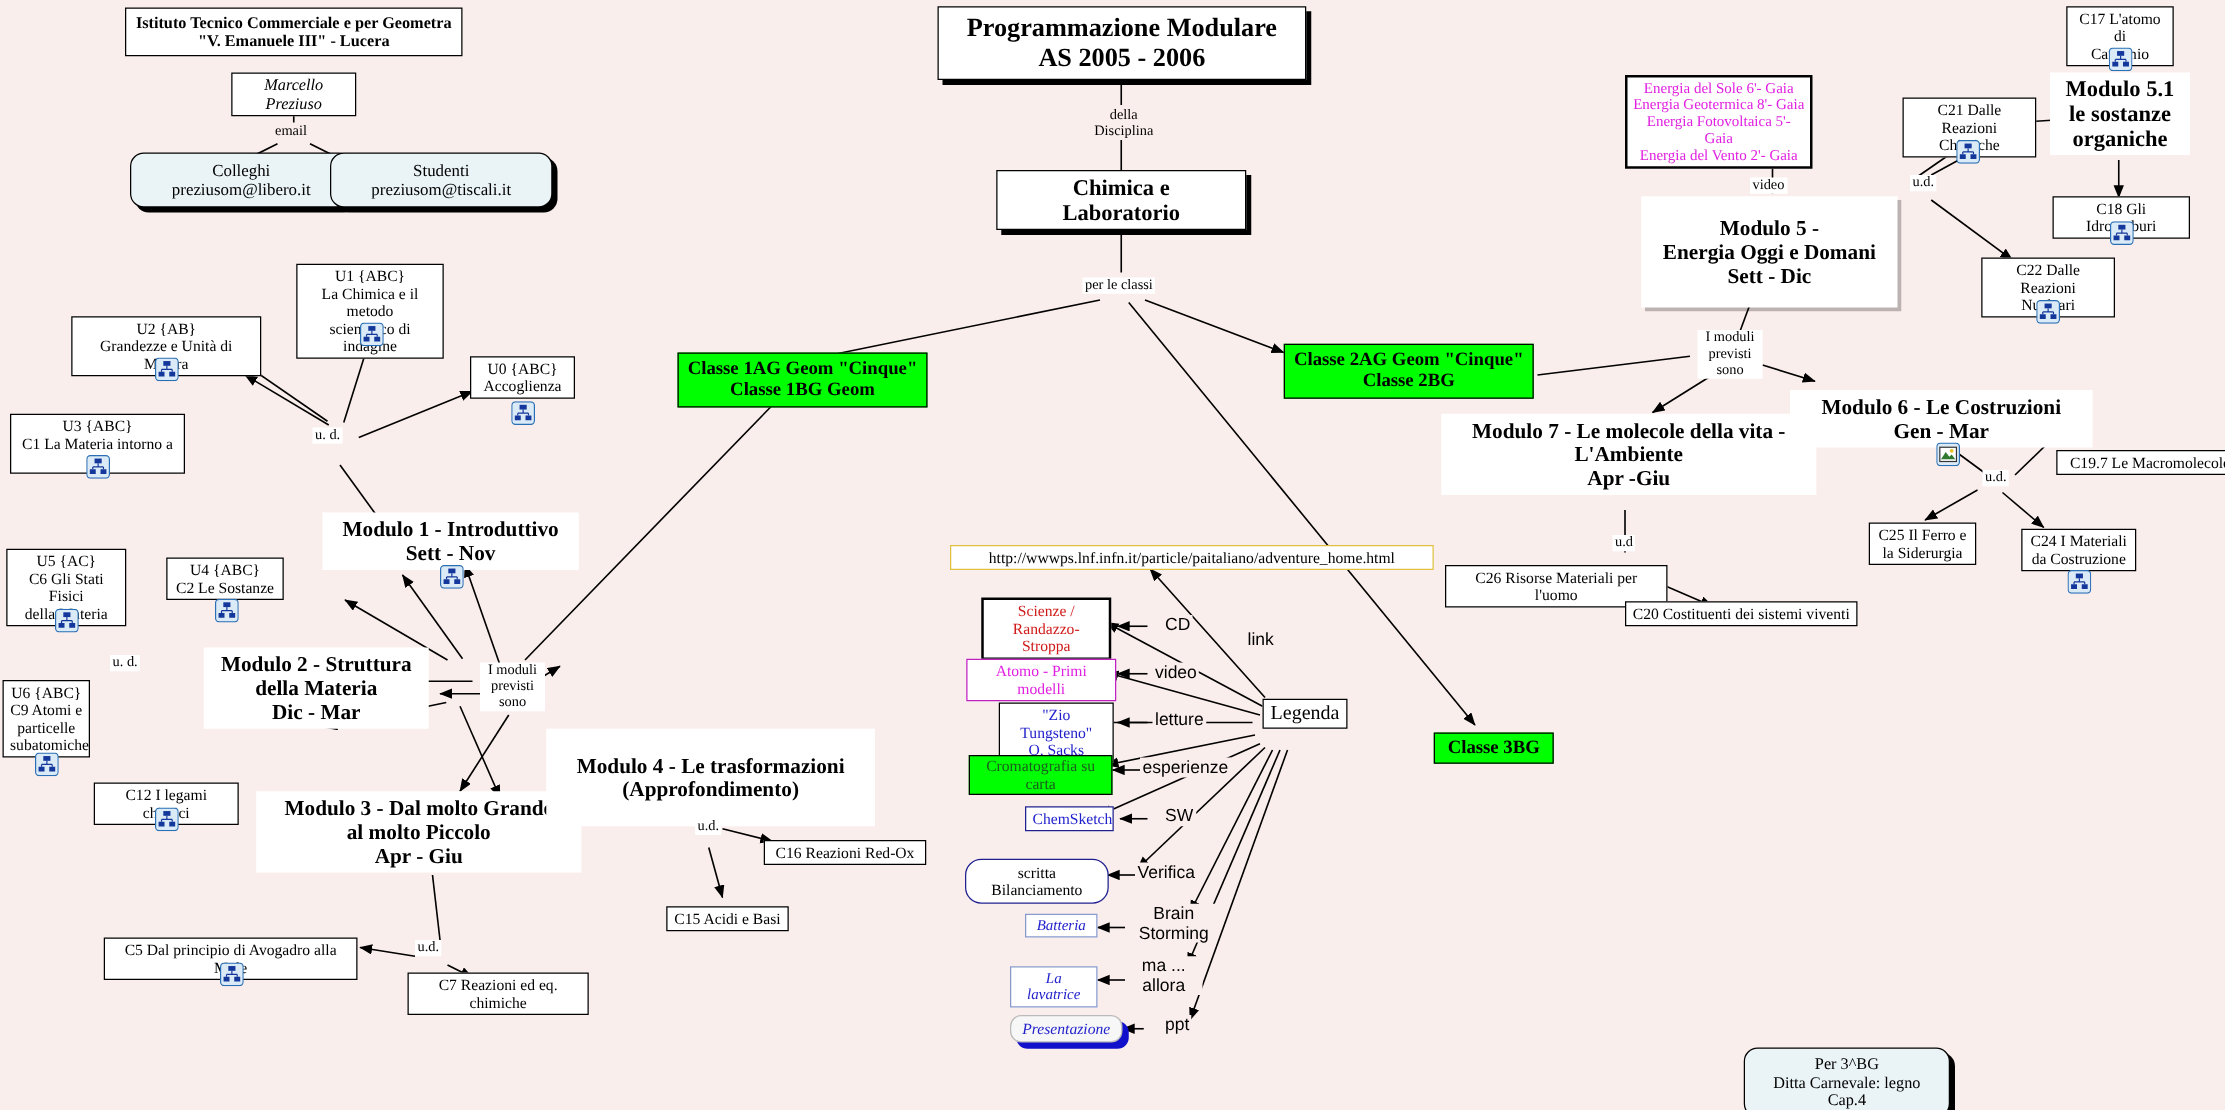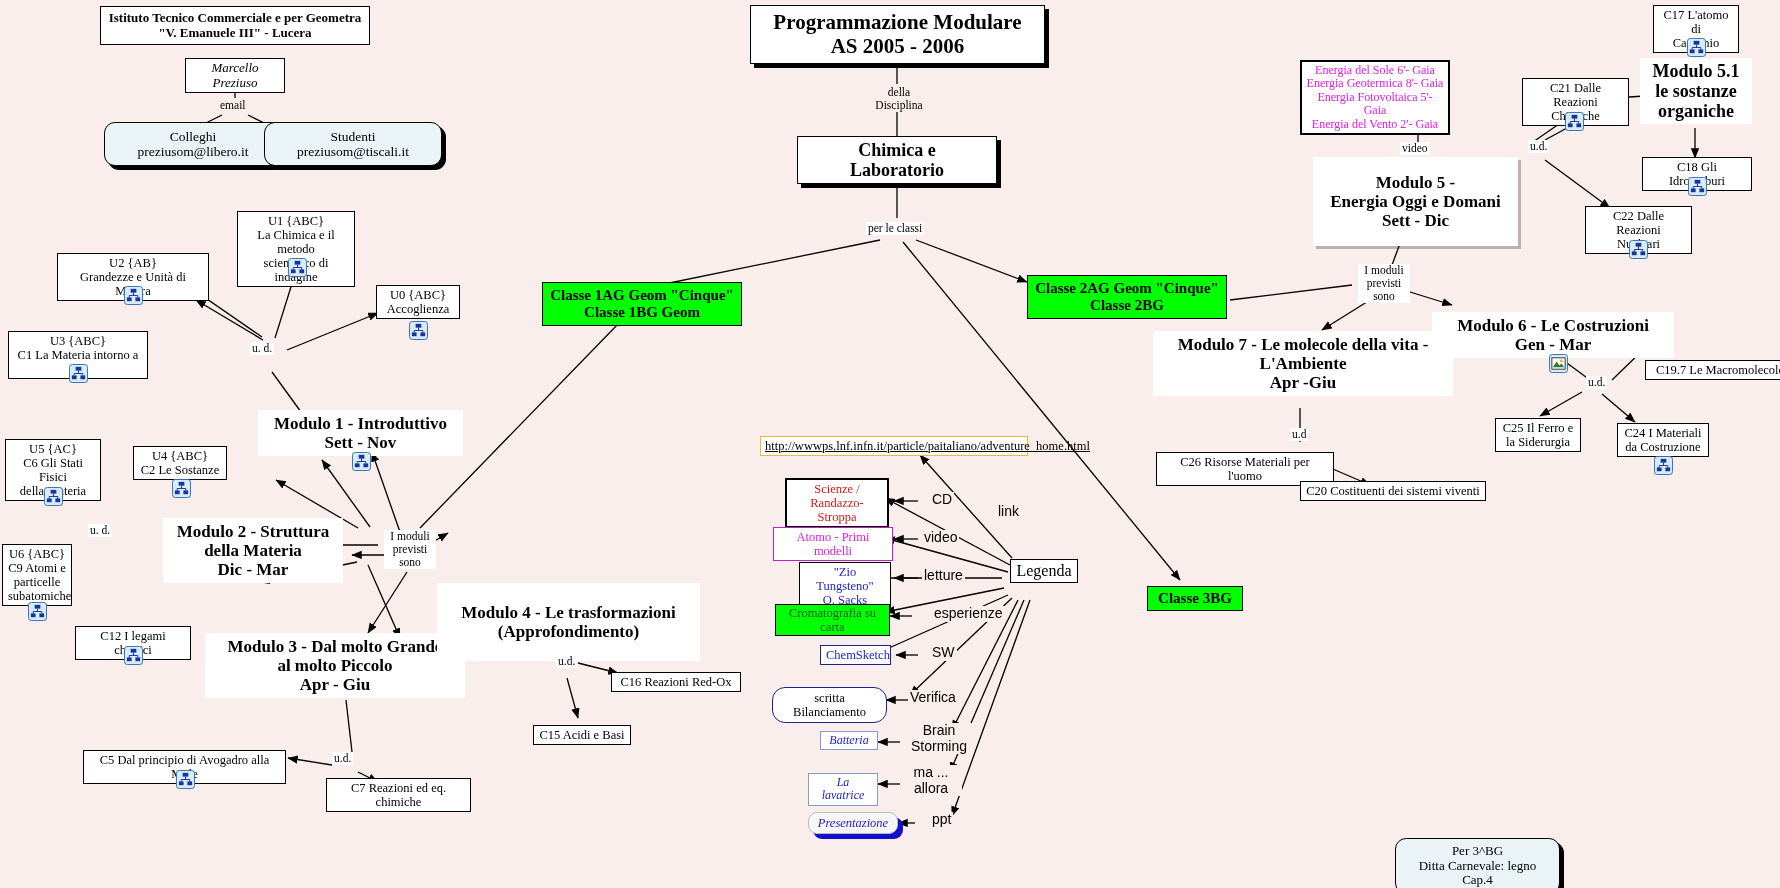--- a/index.html
+++ b/index.html
@@ -335,21 +335,21 @@
 
 <div class="node module" style="left:437px;top:583px;width:263px;padding:20px 6px;font-size:17px;white-space:pre-line;">Modulo 4 - Le trasformazioni
 (Approfondimento)</div>
 
 <div class="lbl white" style="left:556px;top:655px;">u.d.</div>
 
 <div class="node rect" style="left:611px;top:672px;width:130px;font-size:12.5px;">C16 Reazioni Red-Ox</div>
 
 <div class="node rect" style="left:533px;top:725px;width:98px;font-size:12.5px;">C15 Acidi e Basi</div>
 
-<div class="node rect yellow-border" style="left:760px;top:436px;width:268px;font-size:12.5px;padding:2px 4px;text-decoration:underline;">http://wwwps.lnf.infn.it/particle/paitaliano/adventure_home.html</div>
+<div class="node rect yellow-border" style="left:760px;top:436px;width:387px;font-size:12.5px;padding:2px 4px;">http://wwwps.lnf.infn.it/particle/paitaliano/adventure_home.html</div>
 
 <div class="node rect thick-black red-txt" style="left:785px;top:478px;width:104px;white-space:pre-line;font-size:12.5px;">Scienze /
 Randazzo-Stroppa</div>
 
 <div class="node rect magenta-border magenta-txt" style="left:773px;top:527px;width:120px;font-size:12.5px;">Atomo - Primi modelli</div>
 
 <div class="node rect blue-txt" style="left:799px;top:562px;width:92px;white-space:pre-line;font-size:12.5px;">"Zio Tungsteno"
 O. Sacks</div>
 
 <div class="node green" style="left:775px;top:604px;width:115px;font-size:12.5px;font-weight:normal;color:#1c5c1c;padding:1px 4px;">Cromatografia su carta</div>
@@ -363,21 +363,21 @@
 <div class="node rect blue-txt" style="left:808px;top:773px;width:70px;font-size:12px;font-style:italic;border:1px solid #8899cc;">La lavatrice</div>
 
 <div class="node ppt-box" style="left:808px;top:812px;width:90px;padding:3px 5px;font-size:12.5px;">Presentazione</div>
 
 <div class="node rect" style="left:1010px;top:559px;width:68px;font-size:16px;padding:2px 5px;">Legenda</div>
 
 <div class="lbl sans" style="left:996px;top:504px;font-size:14px;">link</div>
 <div class="lbl sans" style="left:930px;top:492px;font-size:14px;">CD</div>
 <div class="lbl sans" style="left:922px;top:530px;font-size:14px;">video</div>
 <div class="lbl sans" style="left:922px;top:568px;font-size:14px;">letture</div>
-<div class="lbl sans" style="left:912px;top:606px;font-size:14px;margin-left:20px;">esperienze</div>
+<div class="lbl sans" style="left:912px;top:606px;font-size:14px;">esperienze</div>
 <div class="lbl sans" style="left:930px;top:645px;font-size:14px;">SW</div>
 <div class="lbl sans" style="left:908px;top:690px;font-size:14px;">Verifica</div>
 <div class="lbl sans" style="left:906px;top:723px;font-size:14px;width:62px;white-space:pre-line;">Brain
 Storming</div>
 <div class="lbl sans" style="left:900px;top:765px;font-size:14px;width:58px;white-space:pre-line;">ma ...
 allora</div>
 <div class="lbl sans" style="left:930px;top:812px;font-size:14px;">ppt</div>
 
 <div class="node rect thick-black magenta-txt" style="left:1300px;top:60px;width:150px;font-size:12px;padding:2px 4px;white-space:pre-line;">Energia del Sole 6'- Gaia
 Energia Geotermica 8'- Gaia

